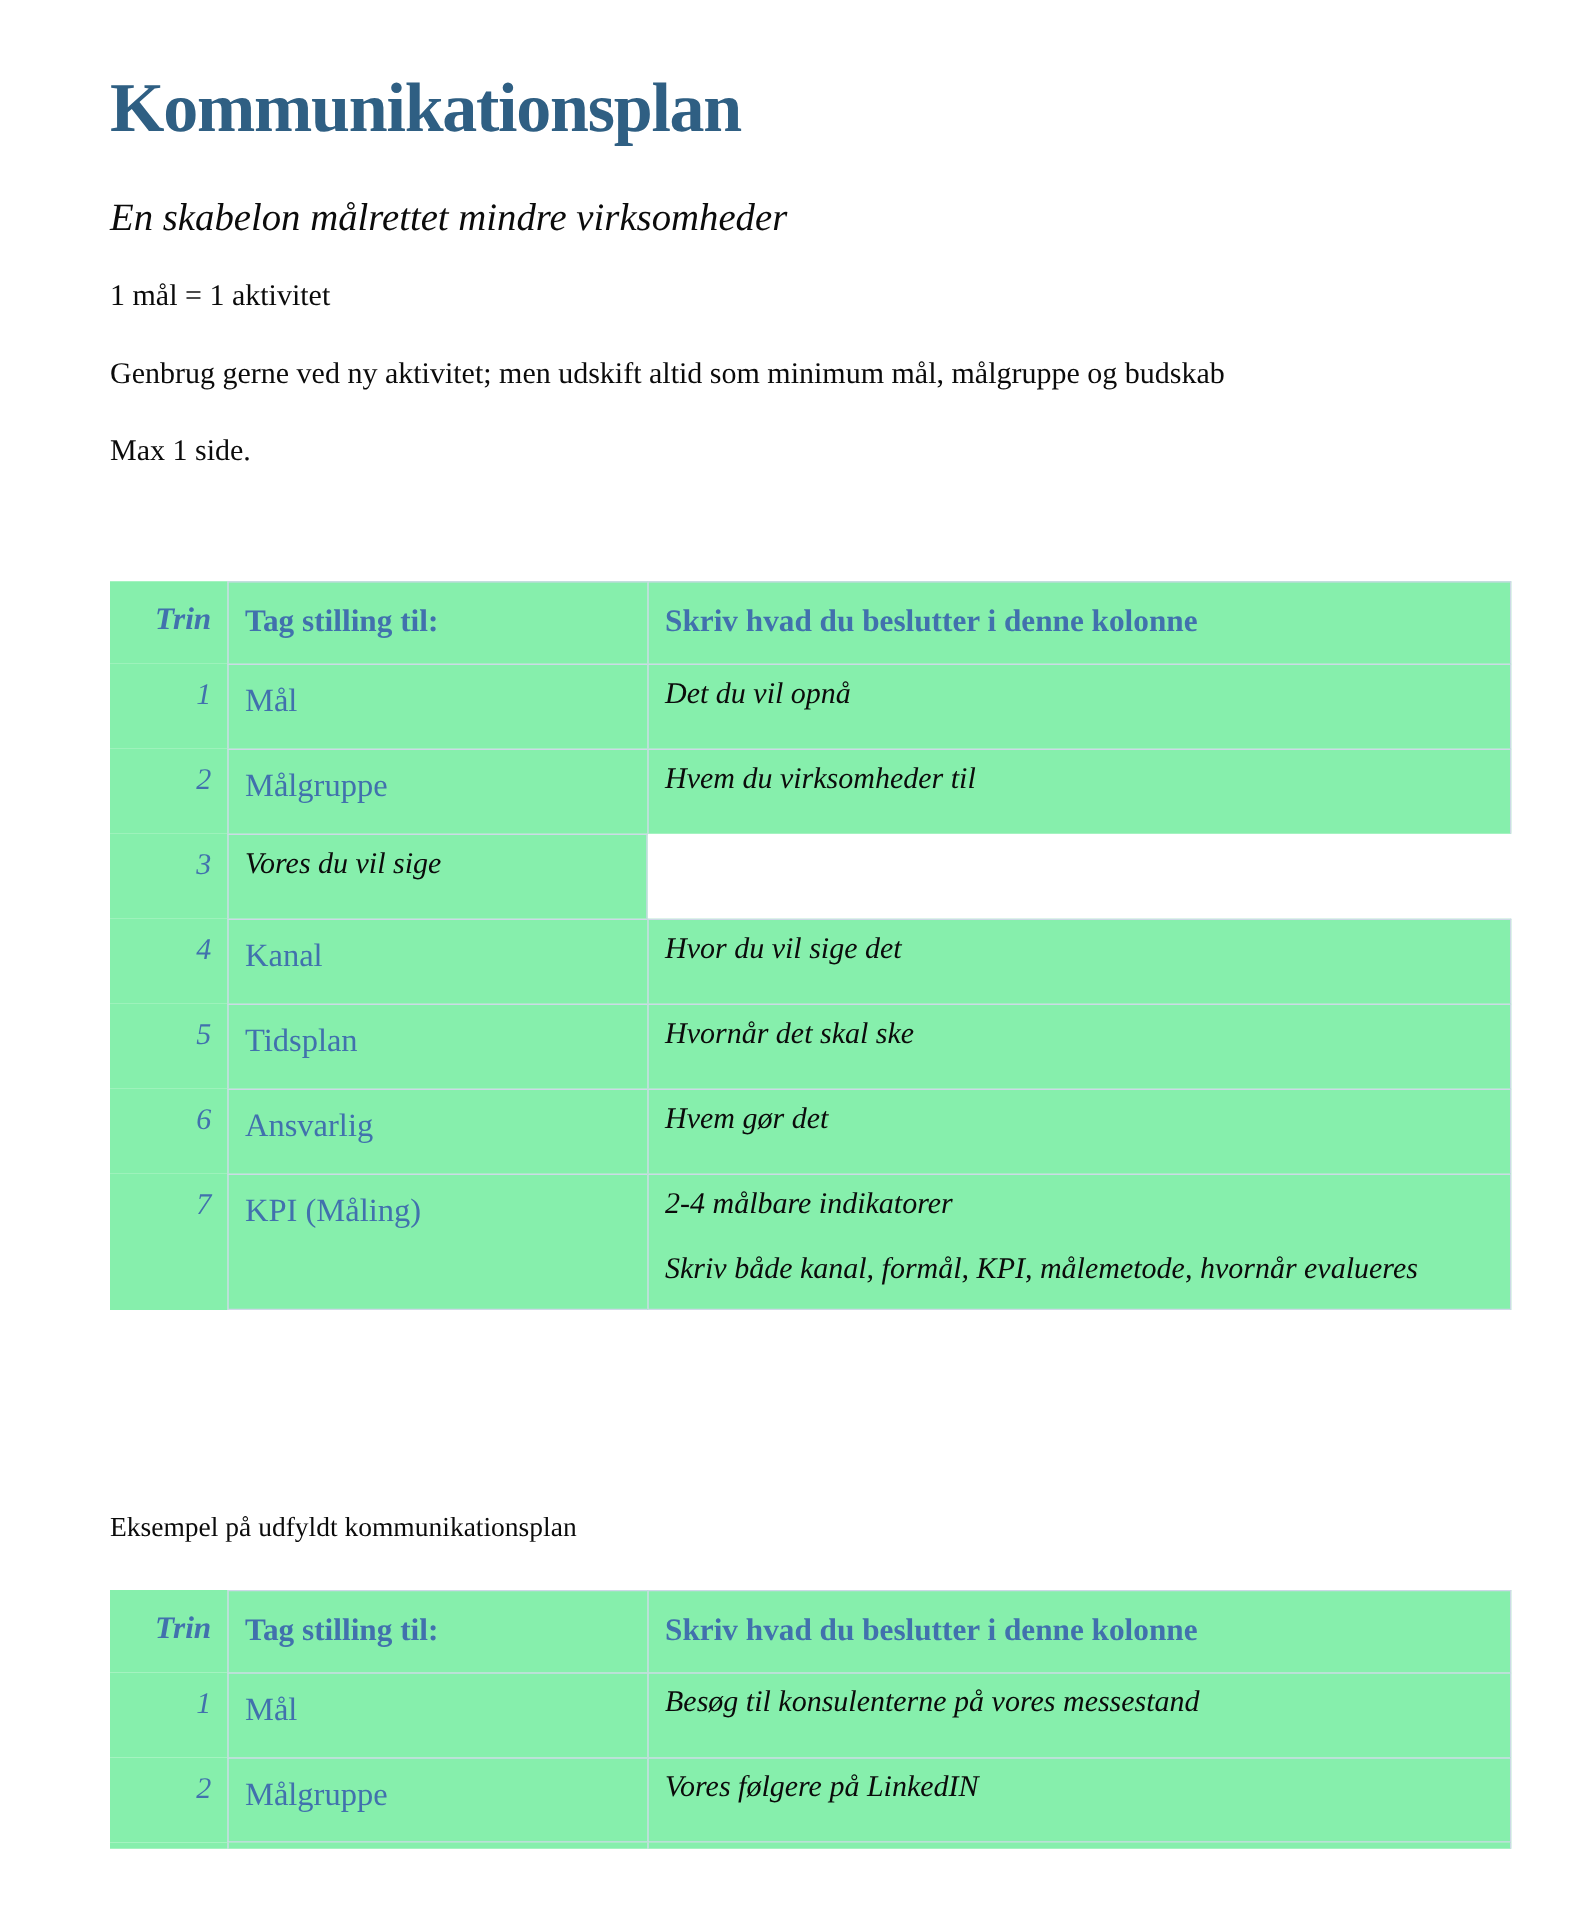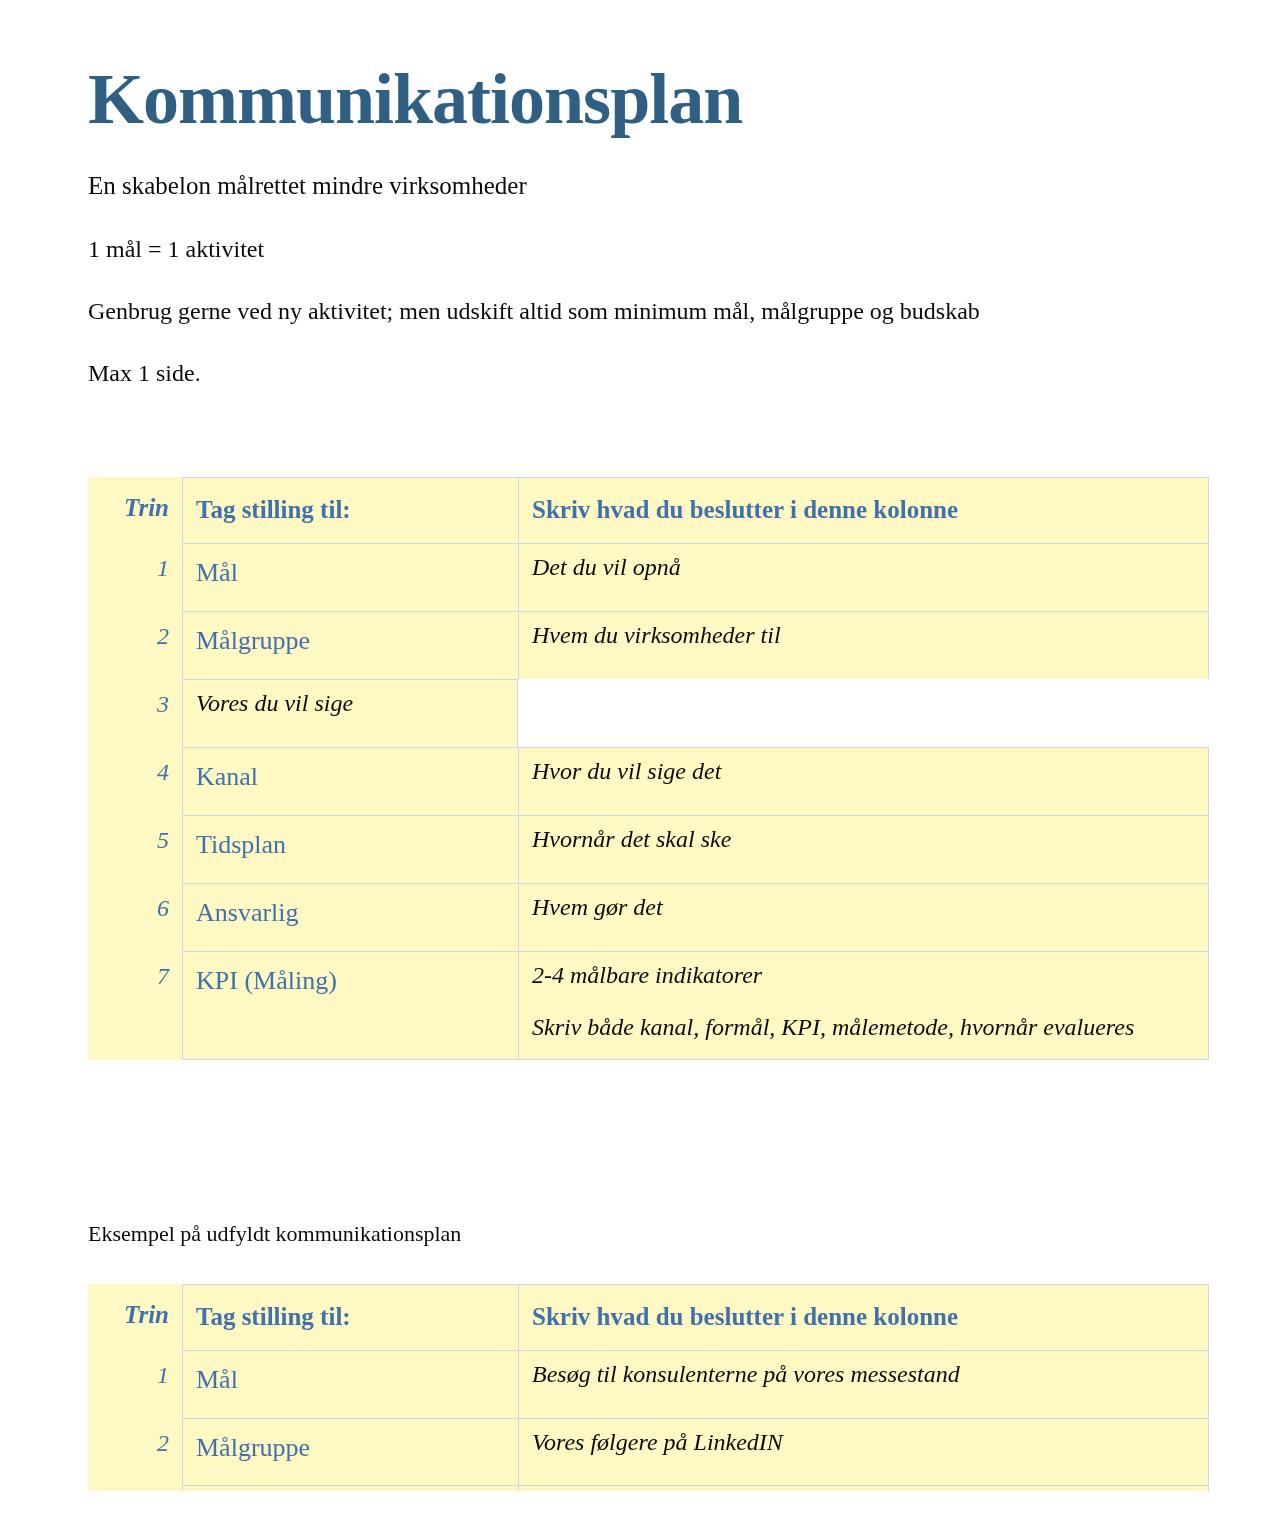--- a/index.html
+++ b/index.html
@@ -11,35 +11,35 @@
   html,body{margin:0;padding:0;background:#ffffff;}
   .page{
     width:1276px;height:1528px;background:#ffffff;overflow:hidden;
     font-family:"Liberation Serif","DejaVu Serif",serif;color:var(--text);
     box-sizing:border-box;position:relative;
   }
   .content{padding:50px 63px 0 88px;}
 
   h1.doc-title{
     font-family:"Liberation Serif","DejaVu Serif",serif;
-    font-size:72px;line-height:66px;font-weight:700;
-    color:var(--title-blue);margin:16px 0 38px 0;letter-spacing:-1px;
+    font-size:56px;line-height:66px;font-weight:700;
+    color:var(--title-blue);margin:4px 0 38px 0;letter-spacing:-1px;
   }
   p.subtitle{
-    font-size:25px;line-height:32px;
+    font-size:31px;line-height:32px;font-style:italic;
     margin:0 0 32px 0;color:var(--text);
   }
   p.body-par{font-size:24px;line-height:31px;margin:0 0 31px 0;color:var(--text);}
 
   .plan-table{margin:0;}
   .plan-table.first{margin-top:88px;}
   .plan-table.second{margin-top:30px;}
 
   .t-row{display:grid;grid-template-columns:94px 336px 691px;}
-  .cell{box-sizing:border-box;background:#fef9c3;}
+  .cell{box-sizing:border-box;background:#86efac;}
 
   .cell.num{
     text-align:right;padding:11px 13px 0 0;
     font-size:24px;line-height:28px;font-style:italic;color:var(--accent);
   }
   .cell.label{
     border-left:1px solid var(--border);border-top:1px solid var(--border);
     padding:14px 8px 8px 13px;min-height:68px;
     font-size:26px;line-height:30px;color:var(--accent);
   }

